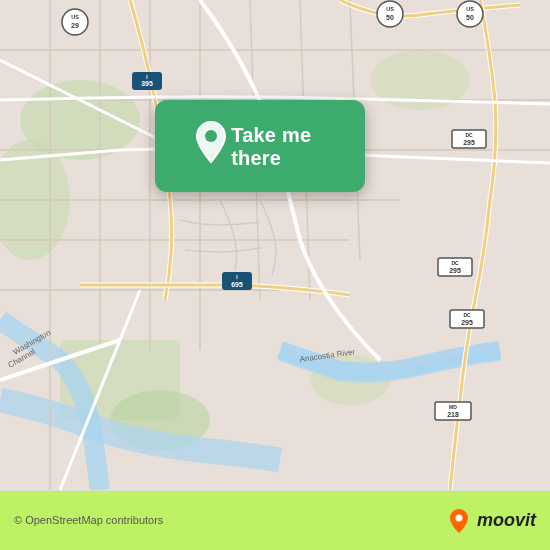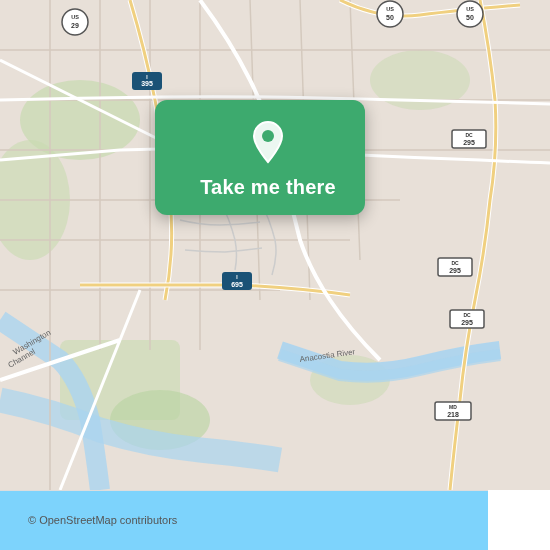--- a/index.html
+++ b/index.html
@@ -28,21 +28,21 @@
 
     
     #location-card {
       position: absolute;
       top: 100px;
       left: 155px;
       width: 210px;
       background-color: #3daa6e;
       border-radius: 12px;
       display: flex;
-      flex-direction: column;
+      flex-direction: row;
       align-items: center;
       padding: 18px 20px 16px 36px;
       box-shadow: 0 4px 16px rgba(0,0,0,0.3);
       cursor: pointer;
     }
 
     #location-pin-icon {
       width: 48px;
       height: 48px;
       margin-bottom: 10px;
@@ -53,28 +53,28 @@
 
     #take-me-there-label {
       color: white;
       font-size: 20px;
       font-weight: 600;
       letter-spacing: 0.2px;
     }
 
     
     #bottom-bar {
-      width: 488px;
+      width: 550px;
       height: 60px;
-      background: #7dd3fc;
+      background: #bef264;
       border-top: 1px solid #ddd;
       display: flex;
       align-items: center;
       justify-content: space-between;
-      padding: 0 28px;
+      padding: 0 14px;
     }
 
     #address-section {
       display: flex;
       flex-direction: column;
       justify-content: center;
     }
 
     #address-text {
       font-size: 14px;
@@ -222,13 +222,21 @@
     </div>
     <span id="take-me-there-label">Take me there</span>
   </div>
 </div>
 
 <div id="bottom-bar">
   <div id="address-section">
     <span id="attribution-text">© OpenStreetMap contributors</span>
   </div>
 
+  <div id="moovit-logo">
+
+    <svg width="28" height="28" viewBox="0 0 28 28">
+      <path d="M14 2C9.029 2 5 6.029 5 11C5 18 14 26 14 26C14 26 23 18 23 11C23 6.029 18.971 2 14 2Z" fill="#ff6600"></path>
+      <circle cx="14" cy="11" r="3.5" fill="white"></circle>
+    </svg>
+    <span id="moovit-text">moovit</span>
+  </div>
 </div>
 
 </body></html>

